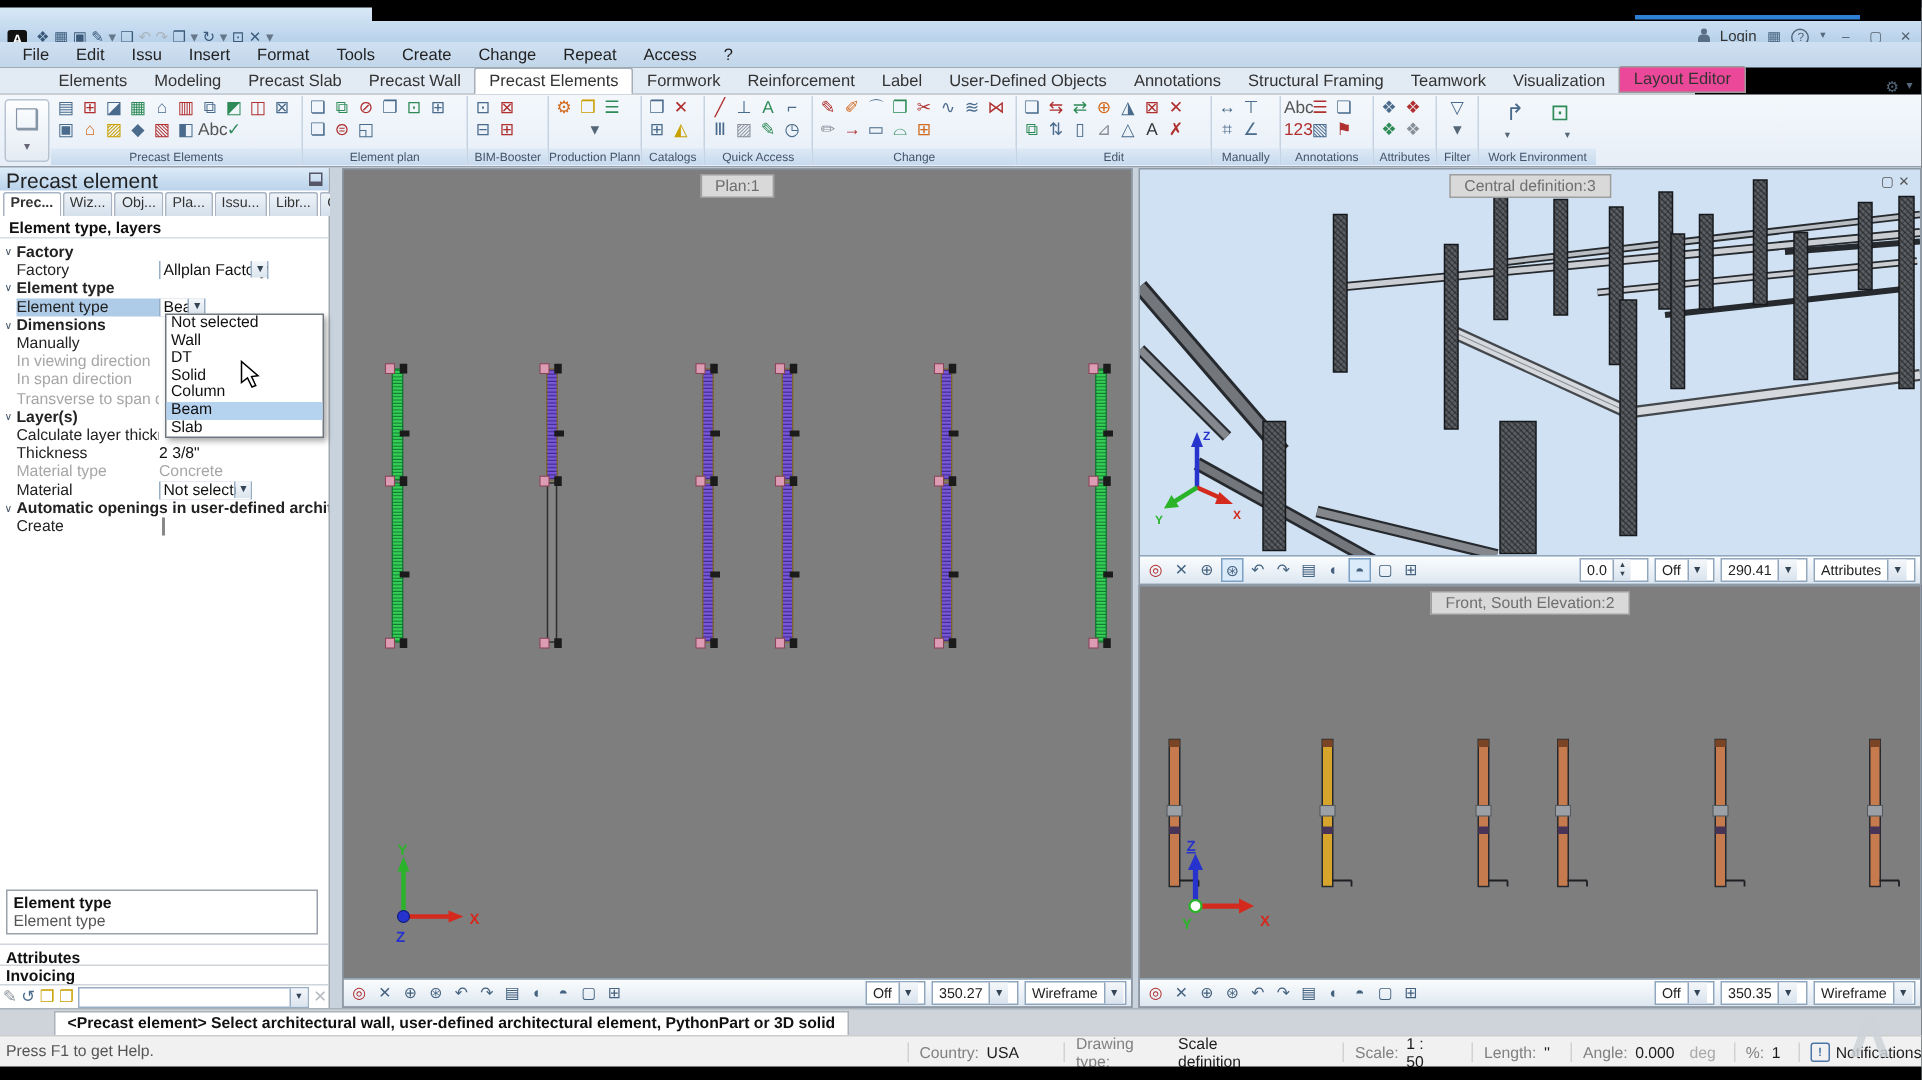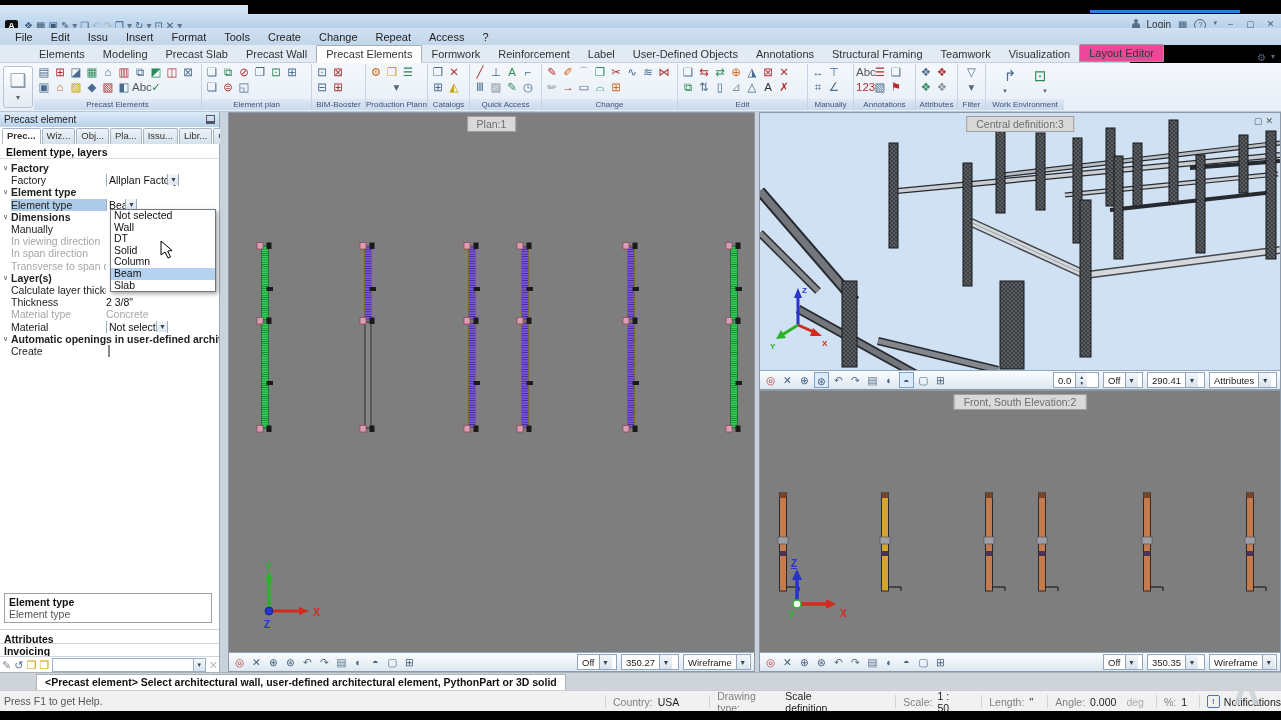--- a/index.html
+++ b/index.html
@@ -41,21 +41,21 @@
   .grp{display:flex;flex-direction:column;border-right:1px solid #c5d3e2;box-sizing:border-box;flex:0 0 auto}
   .grp .rows{flex:1;padding:1px 2px 0}
   .grp .irow{height:15px;display:flex;align-items:center}
   .ric{width:16px;height:15px;font-size:11.5px;line-height:15px;text-align:center;display:inline-block;white-space:nowrap;overflow:visible}
   .grp .glabel{height:11px;line-height:11px;font-size:8px;color:#44536a;text-align:center;
                background:linear-gradient(#dde9f5,#c7daee);white-space:nowrap;overflow:hidden}
   #ribbon-corner{right:6px;top:52px;display:flex;gap:5px;font-size:10px;color:#55687c}
   
   #palette{left:0;top:112px;width:220px;height:560px;background:#fff;border-right:1px solid #9fa9b4;box-sizing:border-box}
   #pal-head{left:0;top:0;width:100%;height:15px;background:linear-gradient(#dcebf8,#b9d2ea);
-            font-size:10px;color:#222;padding:1px 4px;box-sizing:border-box;display:flex;justify-content:space-between;align-items:center}
+            font-size:14px;color:#222;padding:1px 4px;box-sizing:border-box;display:flex;justify-content:space-between;align-items:center}
   .pin{width:7px;height:5px;border:1px solid #556;border-bottom:3px solid #556}
   #pal-tabs{left:0;top:16px;width:100%;height:16px;display:flex;gap:1px;padding-left:2px;box-sizing:border-box}
   .ptab{flex:0 0 auto;font-size:9.5px;color:#333;background:linear-gradient(#eef3f8,#d4e0ec);
         border:1px solid #a8b4c4;border-bottom:none;border-radius:2px 2px 0 0;padding:1px 4px}
   .ptab.active{background:#fff;font-weight:bold}
   #pal-sect{left:0;top:33px;width:100%;height:14px;font-size:10.5px;font-weight:bold;color:#111;
             padding:1px 6px;box-sizing:border-box;border-bottom:1px solid #d7dde3}
   #grid{left:0;top:50px;width:100%}
   .prow{height:12.2px;display:flex;align-items:center;font-size:10.5px}
   .prow .chev{width:11px;text-align:center;font-size:7px;color:#456}

